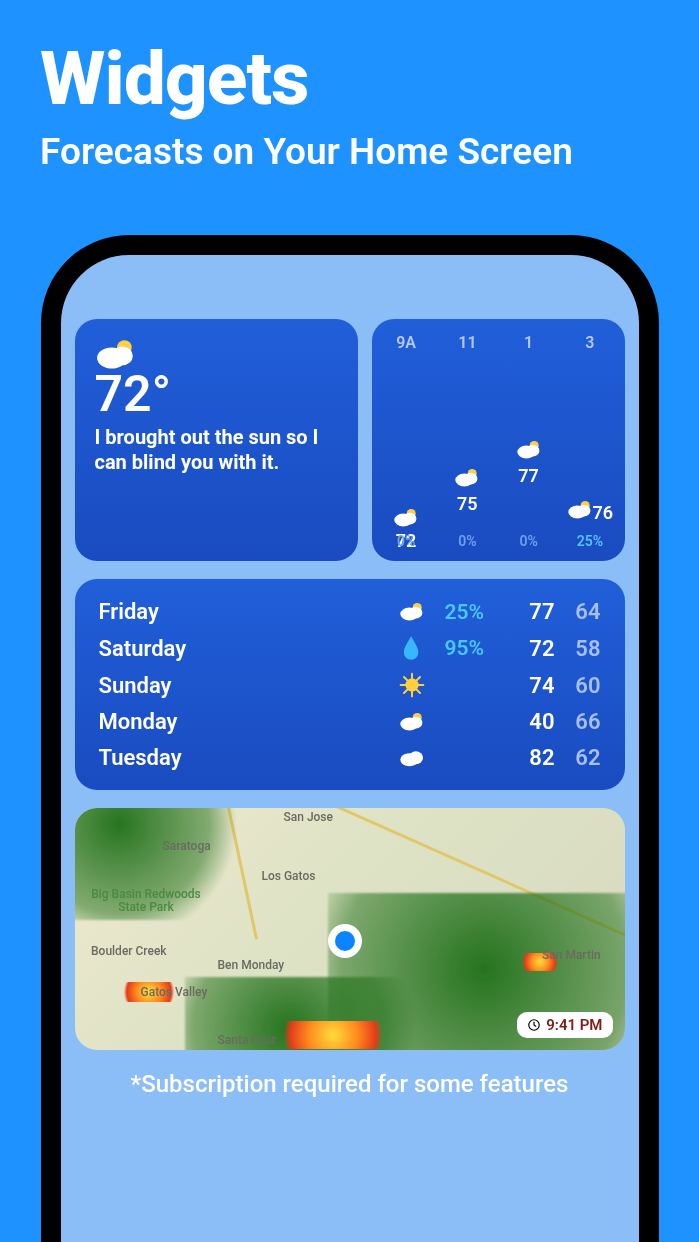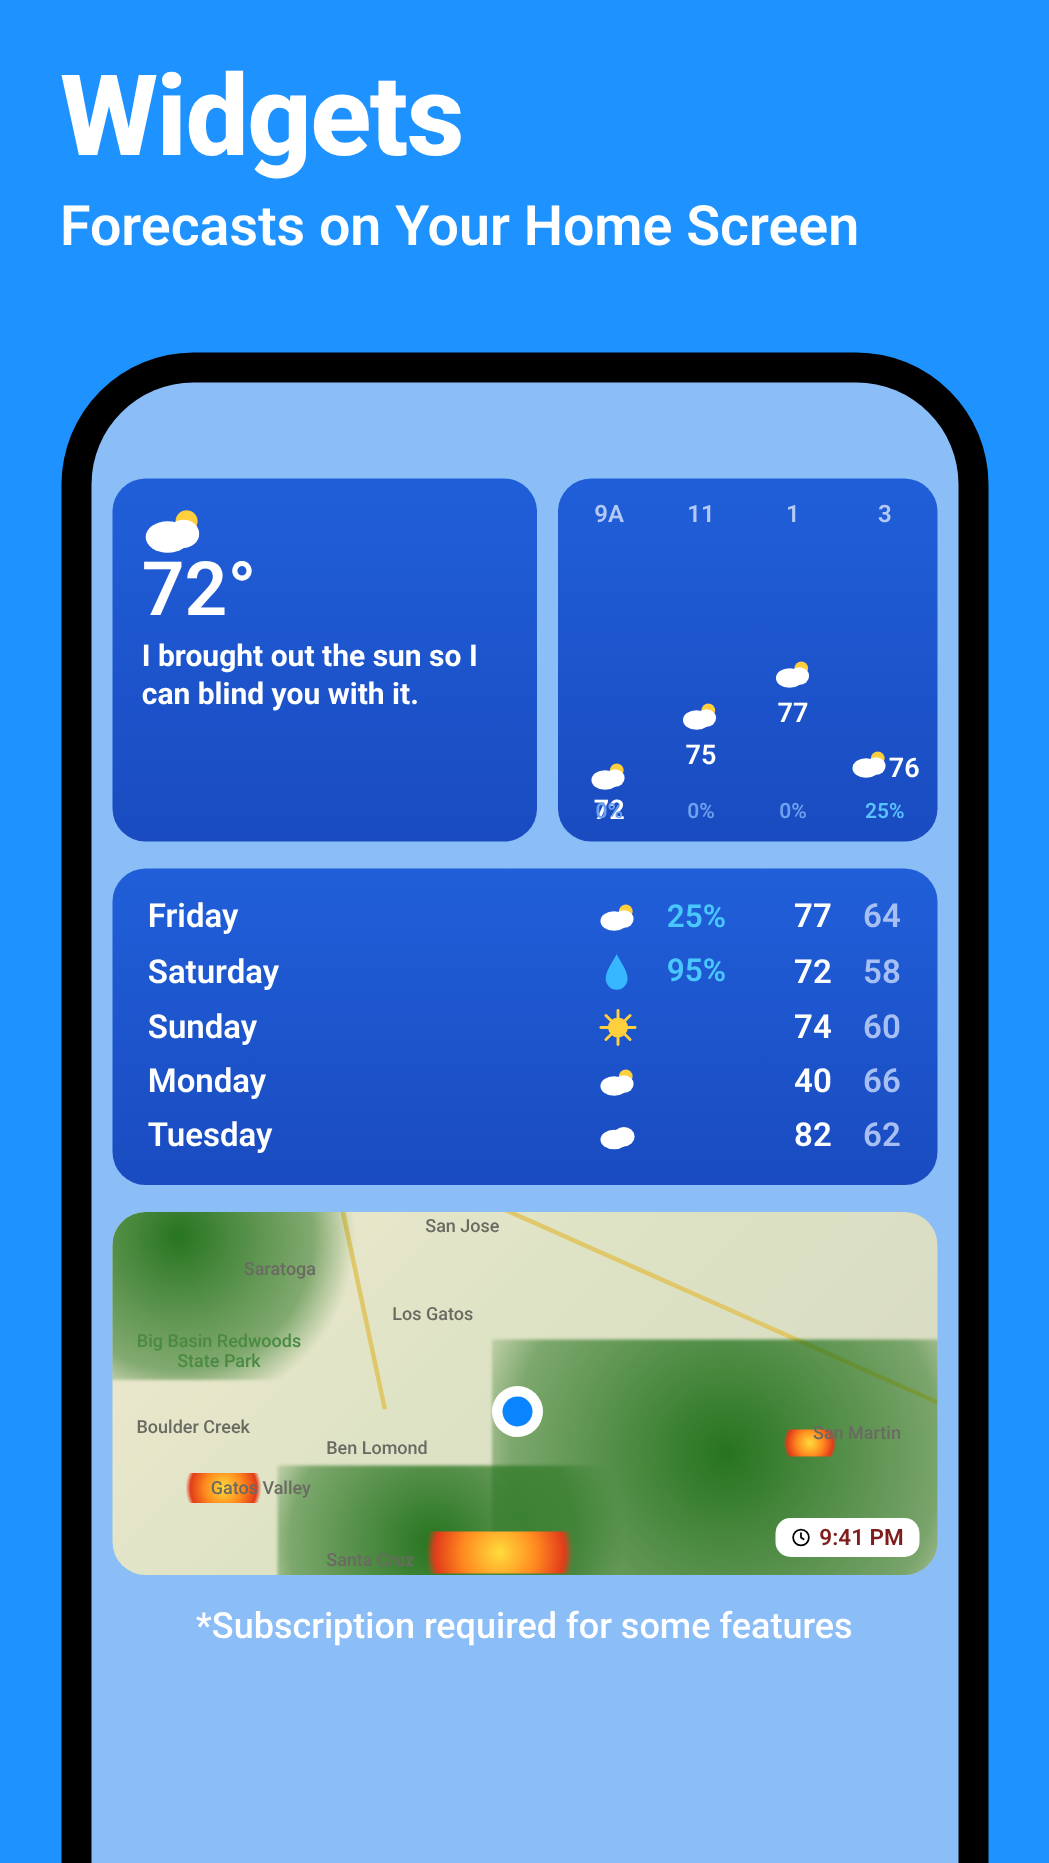--- a/index.html
+++ b/index.html
@@ -237,21 +237,21 @@
             <circle cx="12" cy="12" r="9" fill="none" stroke="#000" stroke-width="2"></circle>
             <path d="M12 7v5l3 2" fill="none" stroke="#000" stroke-width="2" stroke-linecap="round"></path>
           </svg>
         <span>9:41 PM</span>
       </div>
     <div class="map-label" style="left: 38%; top: 1%;">San Jose</div>
         <div class="map-label" style="left: 16%; top: 13%;">Saratoga</div>
         <div class="map-label" style="left: 34%; top: 25%;">Los Gatos</div>
         <div class="map-label park" style="left: 3%; top: 33%; max-width: 110px; white-space: normal; text-align: center; line-height: 1.1;">Big Basin Redwoods State Park</div>
         <div class="map-label" style="left: 3%; top: 56%;">Boulder Creek</div>
-        <div class="map-label" style="left: 26%; top: 62%;">Ben Lomond</div>
+        <div class="map-label" style="left: 26%; top: 62%;">Ben Monday</div>
         <div class="map-label" style="left: 12%; top: 73%;">Gatos Valley</div>
         <div class="map-label" style="left: 85%; top: 58%;">San Martin</div>
         <div class="map-label" style="left: 26%; top: 93%;">Santa Cruz</div>
       </div>
 
     <div class="footnote">*Subscription required for some features</div>
 
   </div>
 </div>
 

